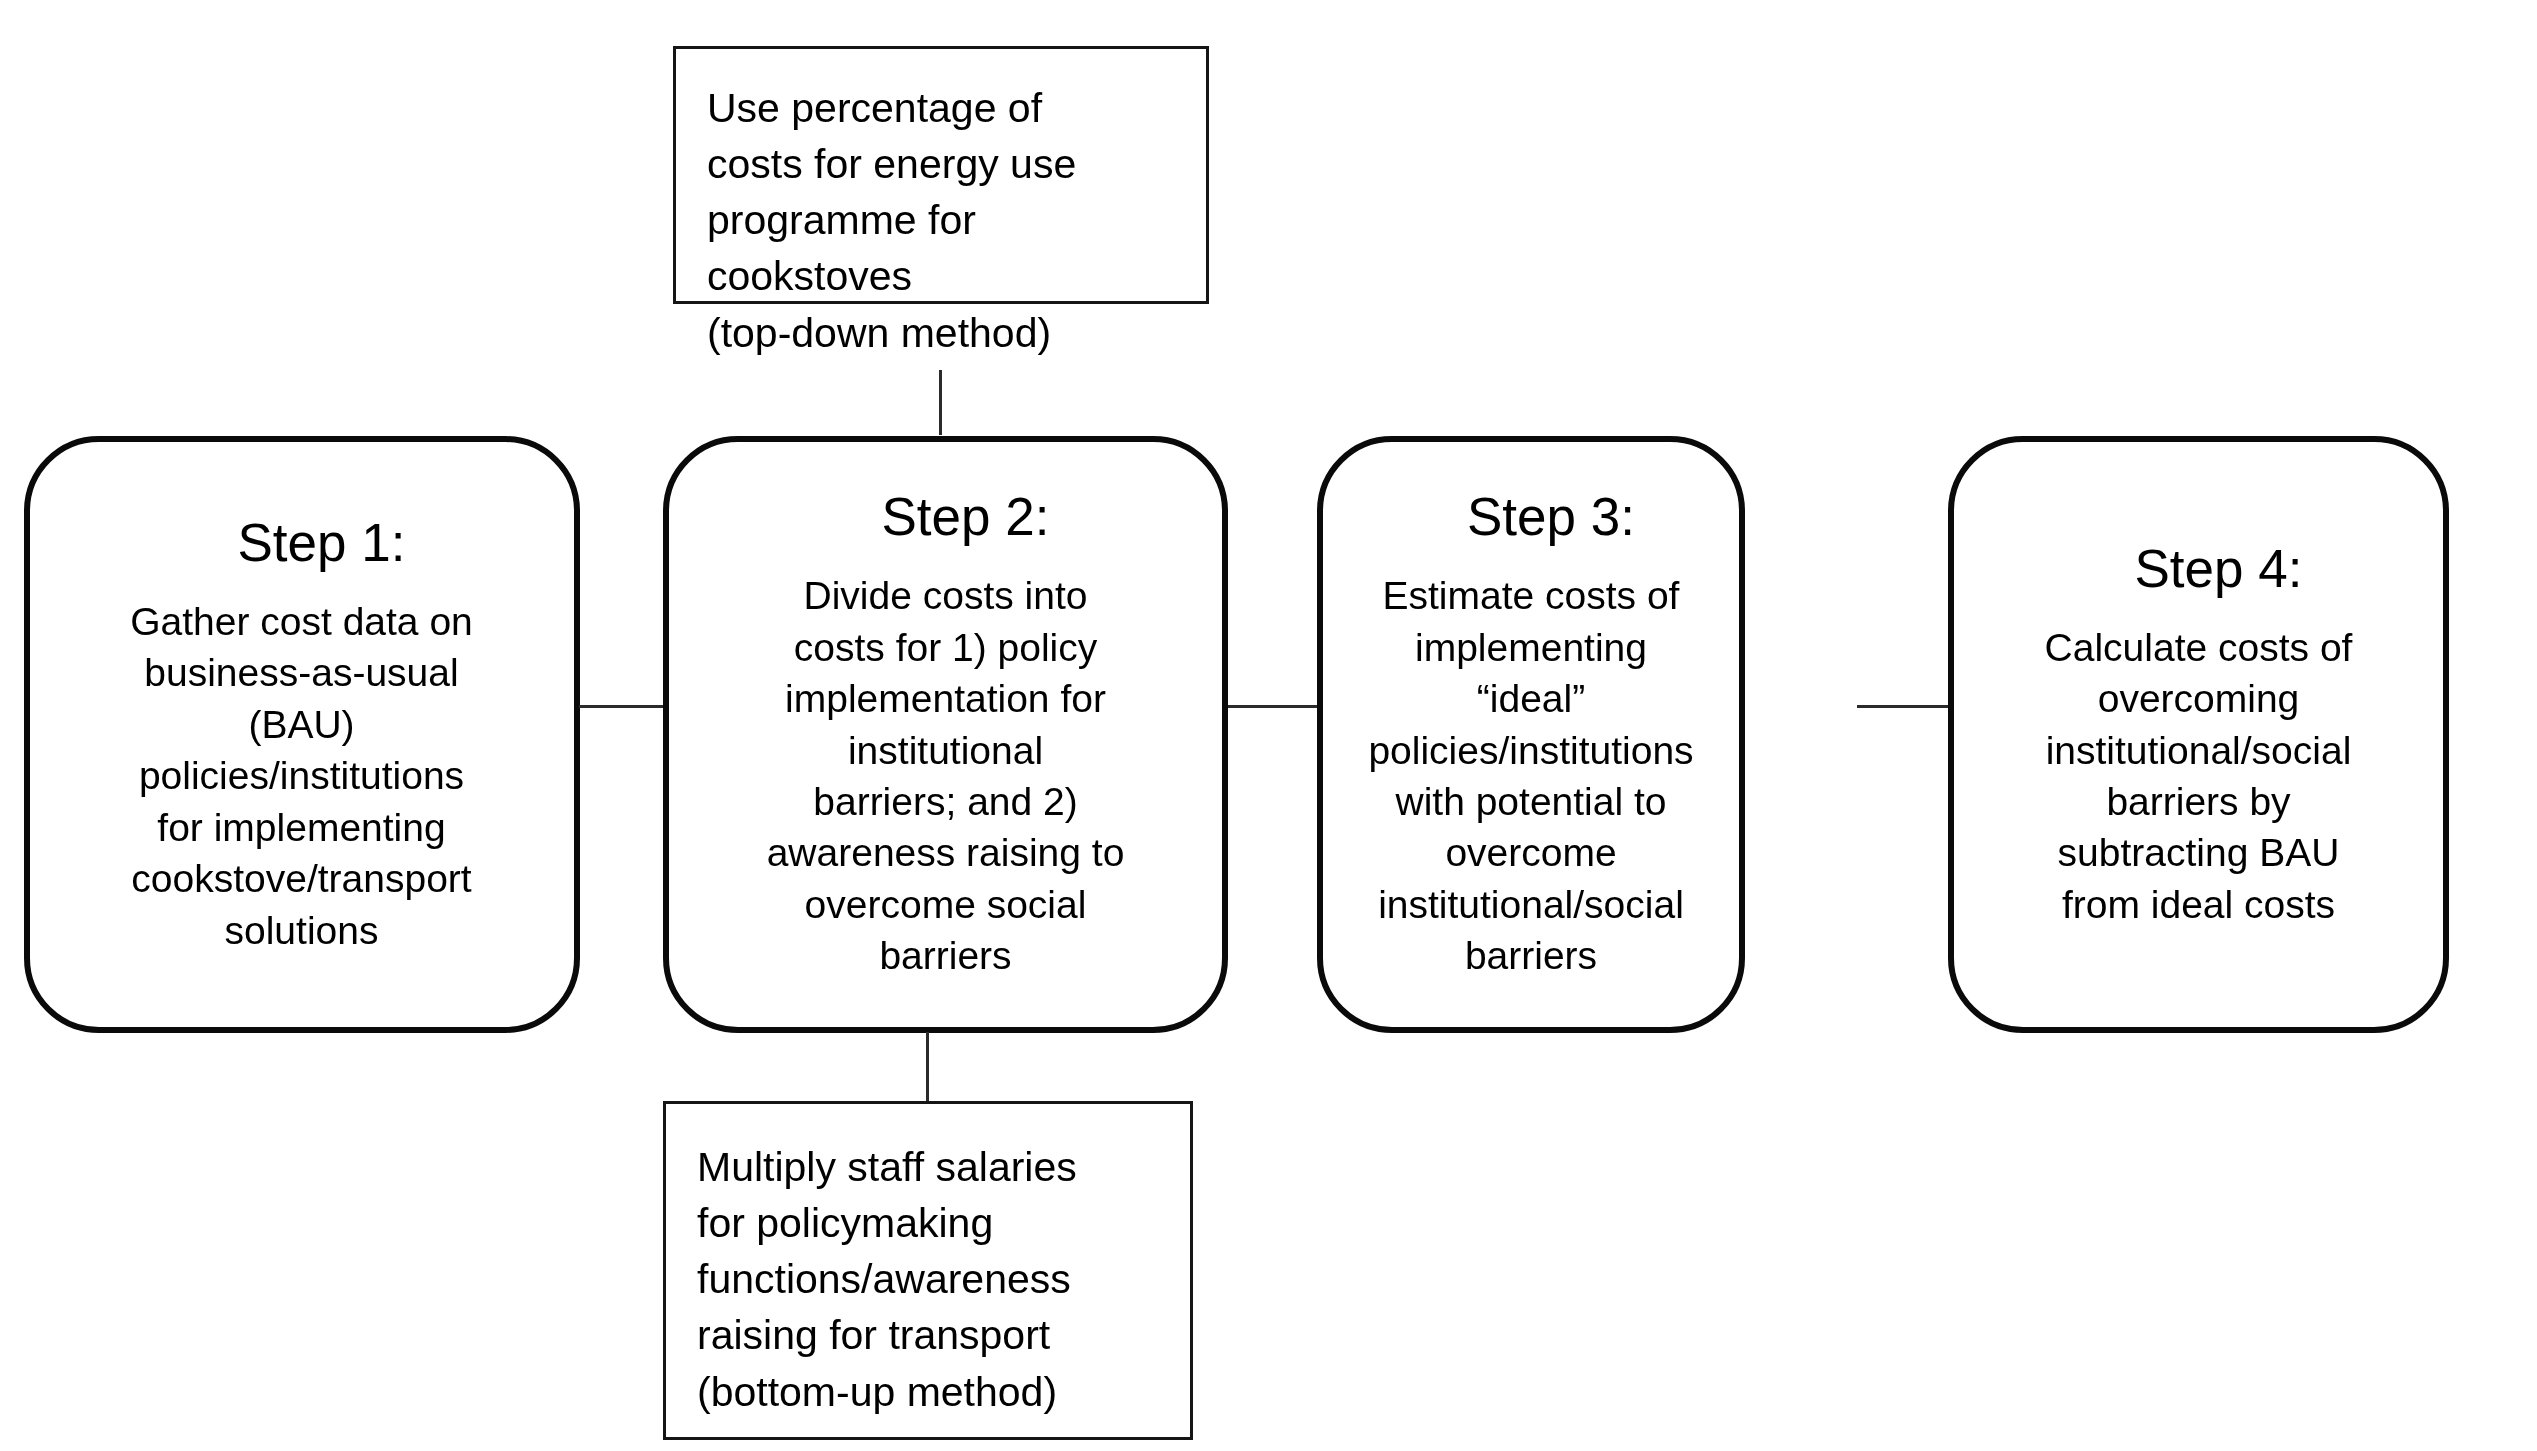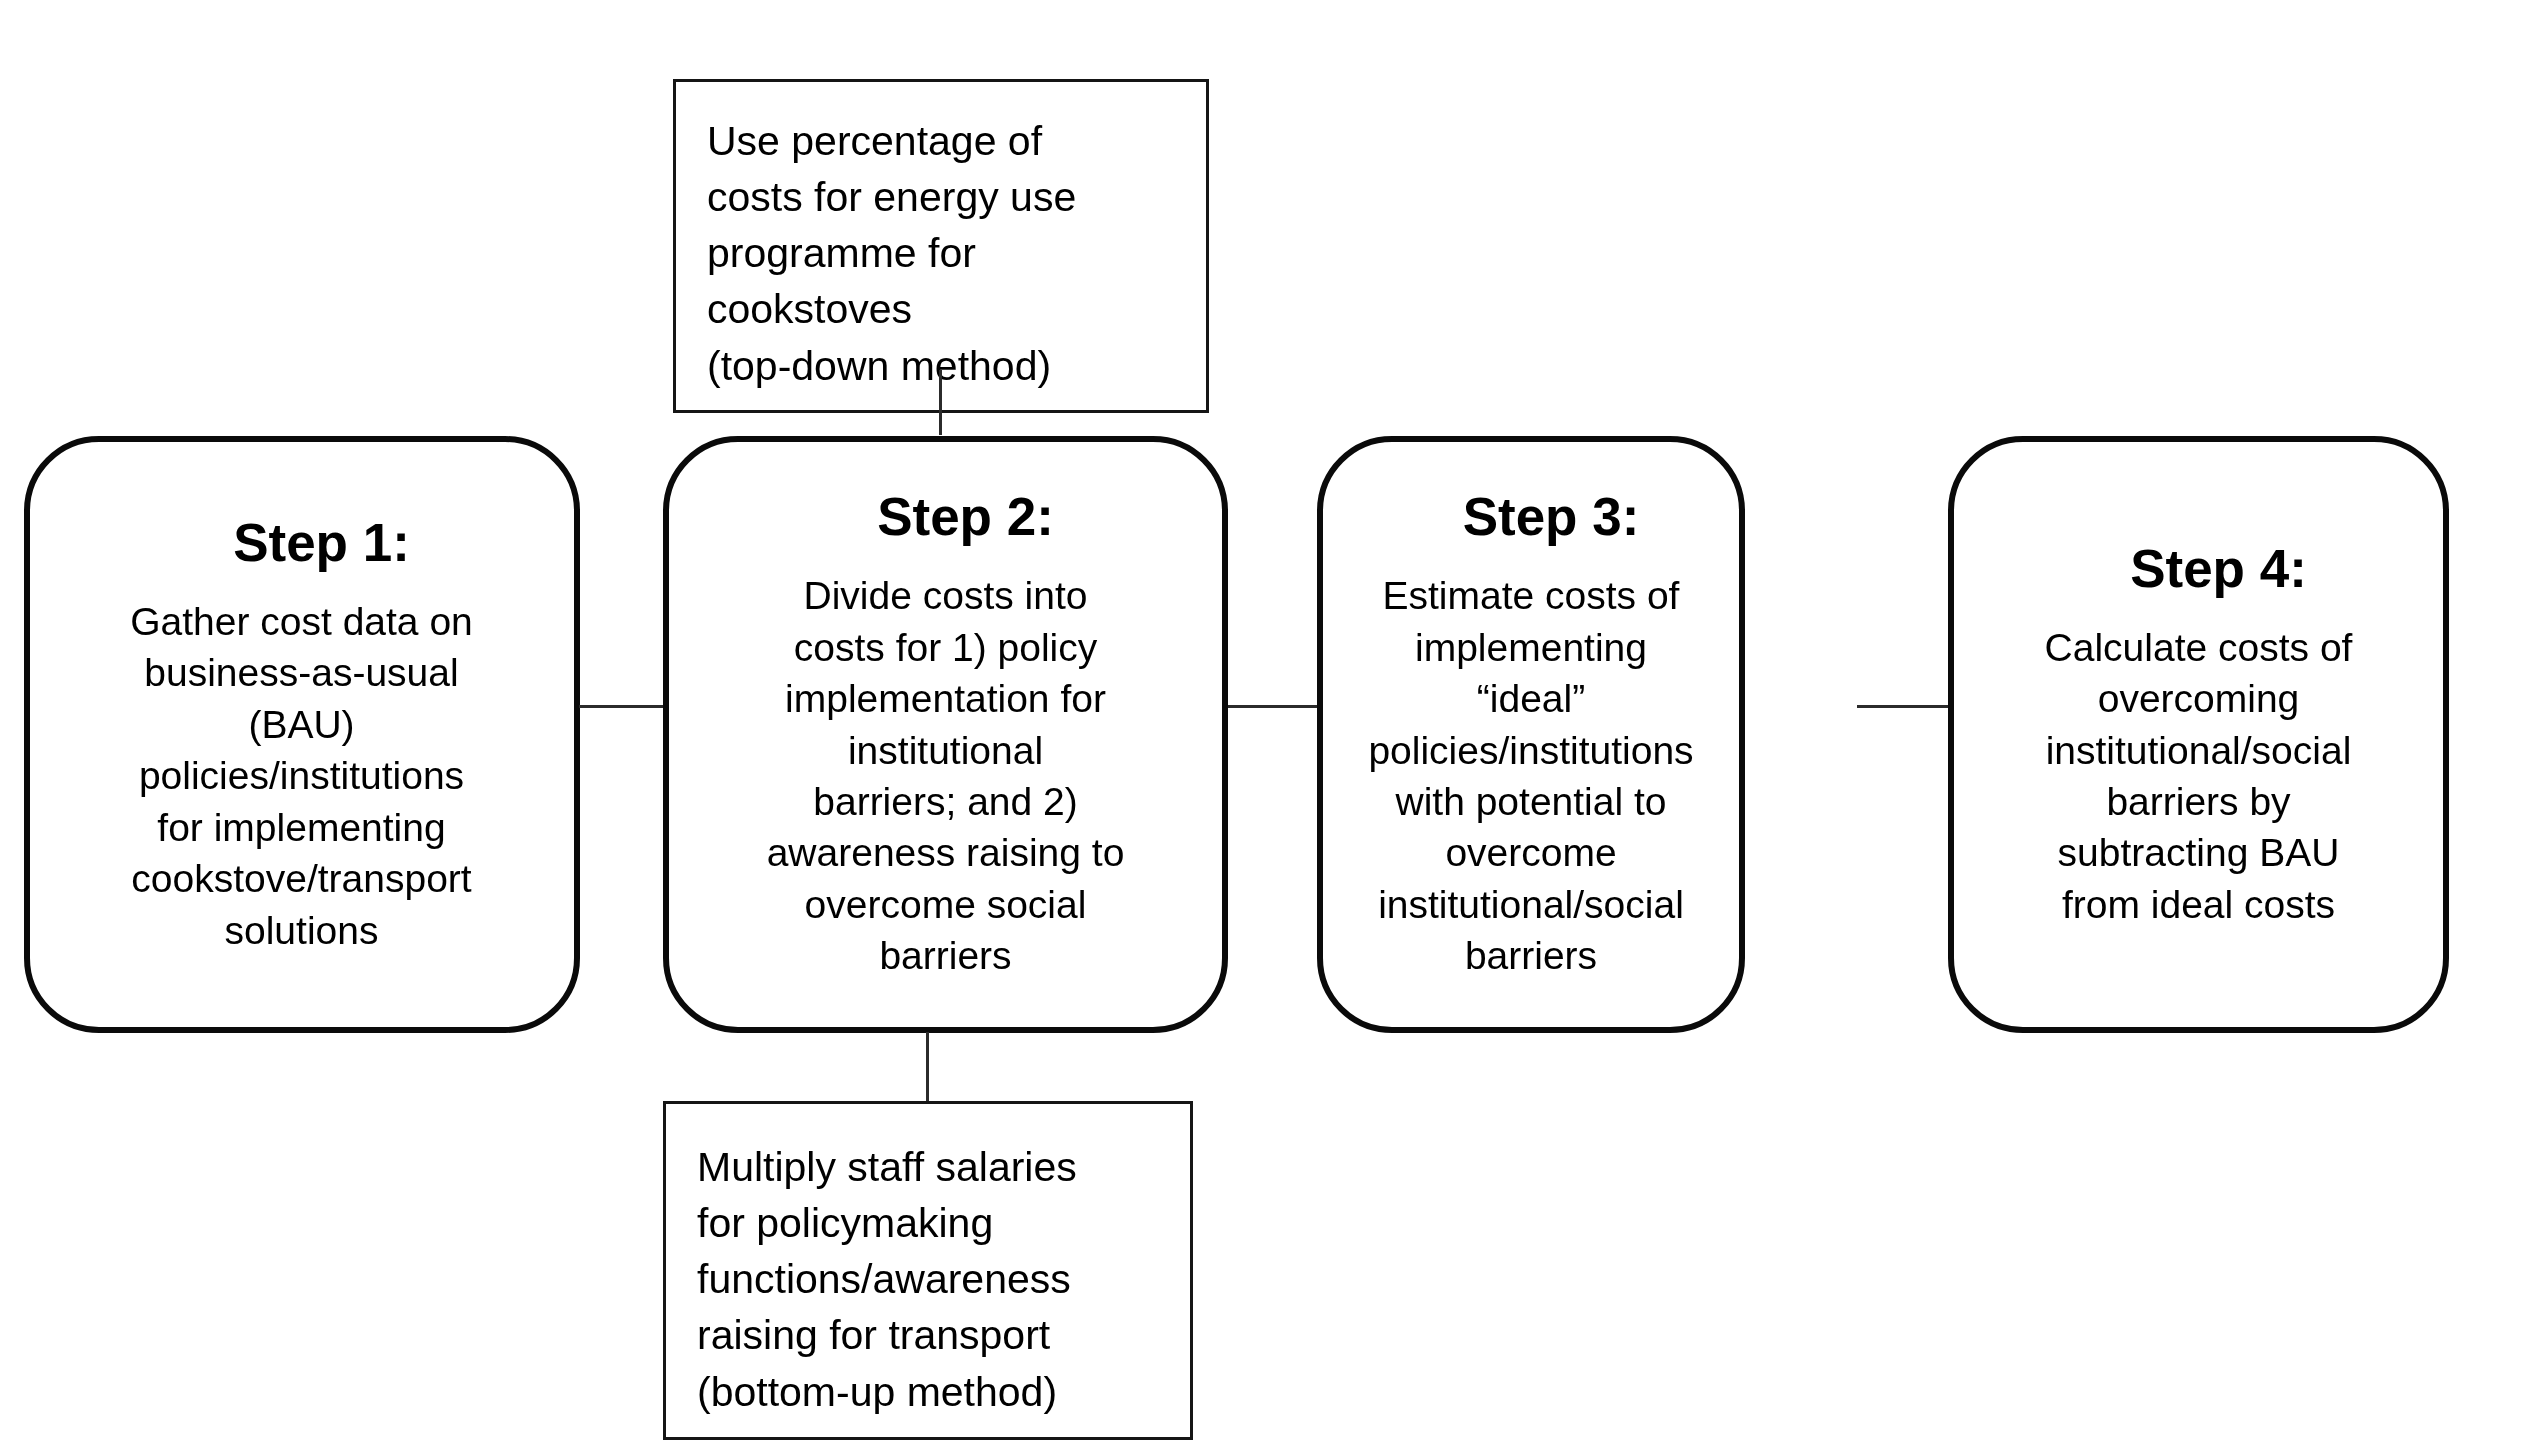--- a/index.html
+++ b/index.html
@@ -25,21 +25,21 @@
     border: 6.3px solid #0a0a0a;
     border-radius: 75px;
     display: flex;
     flex-direction: column;
     justify-content: center;
     align-items: center;
     text-align: center;
     padding: 23.5px 9.4px;
   }
   .step-title {
-    font-weight: bold;
+    font-weight: normal;
     font-size: 53px;
     line-height: 1.15;
     margin-bottom: 22px;
     white-space: pre-line;
     margin-left: 40px;
   }
   .step-body {
     font-size: 39px;
     line-height: 1.32;
     white-space: pre-line;
@@ -51,23 +51,22 @@
   }
   .annotation-text {
     font-size: 41px;
     line-height: 1.37;
     white-space: pre-line;
   }
   #top-box {
     left: 673px;
     top: 46px;
     width: 536px;
-    height: 334px;
+    height: 258px;
     padding: 31px 11px 15.7px 31px;
-    margin-top: 33px;
   }
   #bottom-box {
     left: 663px;
     top: 1101px;
     width: 530px;
     height: 339px;
     padding: 35px 11px 9px 31px;
   }
   #step-1 { left: 23.5px;   top: 436px; width: 556px; height: 597px; }
   #step-2 { left: 663px;  top: 436px; width: 565px; height: 597px; }

